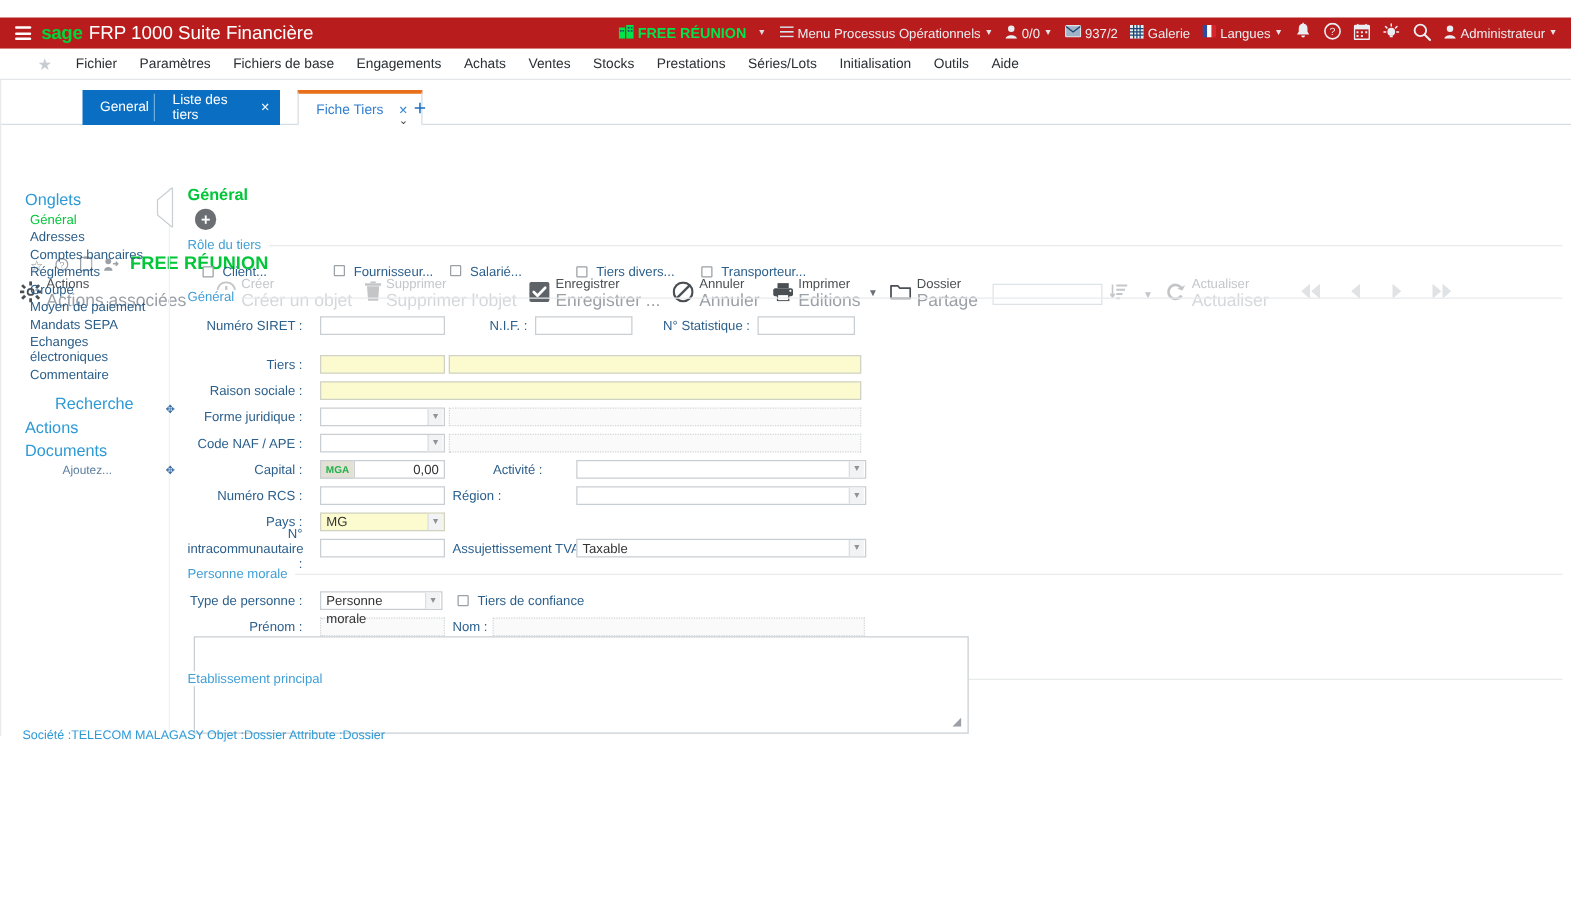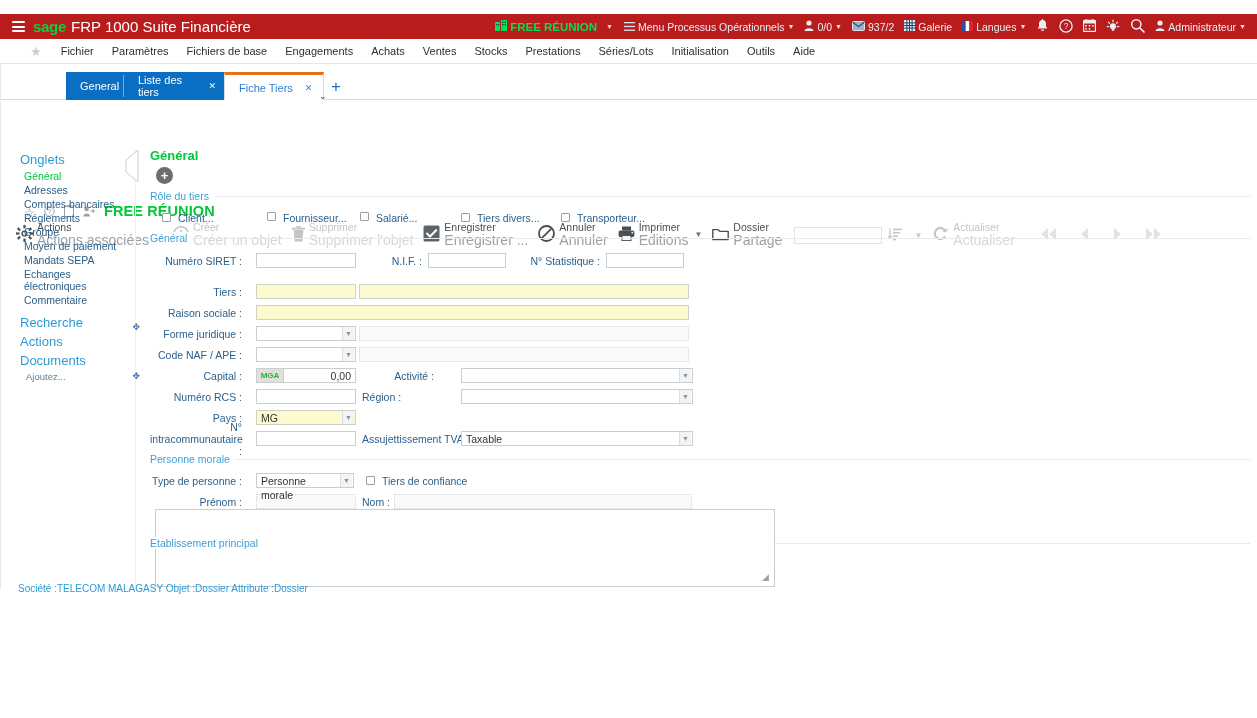--- a/index.html
+++ b/index.html
@@ -85,21 +85,21 @@
   .navarrows { display:flex; align-items:center; gap:22px; margin-left:14px; color:#dfe3e6; font-size:15px;}
 
   
   .sidebar { position:absolute; left:0; top:150px; width:118px; }
   .side-h { font-size:13px; color:#2d9ad6; padding:2px 0 2px 20px; cursor:pointer; }
   .side-h.hdr { font-weight:400; }
   .side-i { font-size:10.5px; color:#2a5d88; padding:1px 0 1px 24px; cursor:pointer; }
   .side-i.cur { color:#00c638; }
   .side-sub { font-size:9.5px; color:#5a7e9e; padding:1px 0 1px 26px; cursor:pointer; }
   .side-gear { position:absolute; right:-22px; color:#3b6fa8; font-size:9px; }
-  .side-row { position:relative; }
+  .side-row { position:relative;padding-left:24px; }
 
   .splitter { position:absolute; left:125px; top:150px; width:14px; height:440px; }
   .splitter svg { display:block; }
 
   
   .panel { position:absolute; left:150px; top:148px; width:1100px; }
   .panel-title { font-size:13px; color:#00c638; font-weight:bold; margin-bottom:4px; }
   .addbtn {
     width:17px; height:17px; border-radius:50%; background:#6b6f73; color:#fff;
     display:flex; align-items:center; justify-content:center; font-size:13px;
@@ -337,21 +337,21 @@
 
     <div class="tab blue" style="left:18px;width:105px;margin-left:48px;">
       <span>General</span>
       <span class="x">✕</span>
     </div>
     <div class="tab-sep" style="left:123px;"></div>
     <div class="tab blue" style="left:124px;width:100px;">
       <span>Liste des tiers</span>
       <span class="x">✕</span>
     </div>
-    <div class="tab active" style="left:224px;width:100px;">
+    <div class="tab active" style="left:238px;width:100px;">
       <span>Fiche Tiers</span>
       <span class="x">✕</span>
     </div>
     <span class="tab-chevron" style="left:319px;top:19px;">⌄</span>
     <span class="tab-plus" style="left:331px;top:5px;">+</span>
   </div>
 
   <div class="objbar">
     <div class="objbar-icons">
       <span>☆</span>

